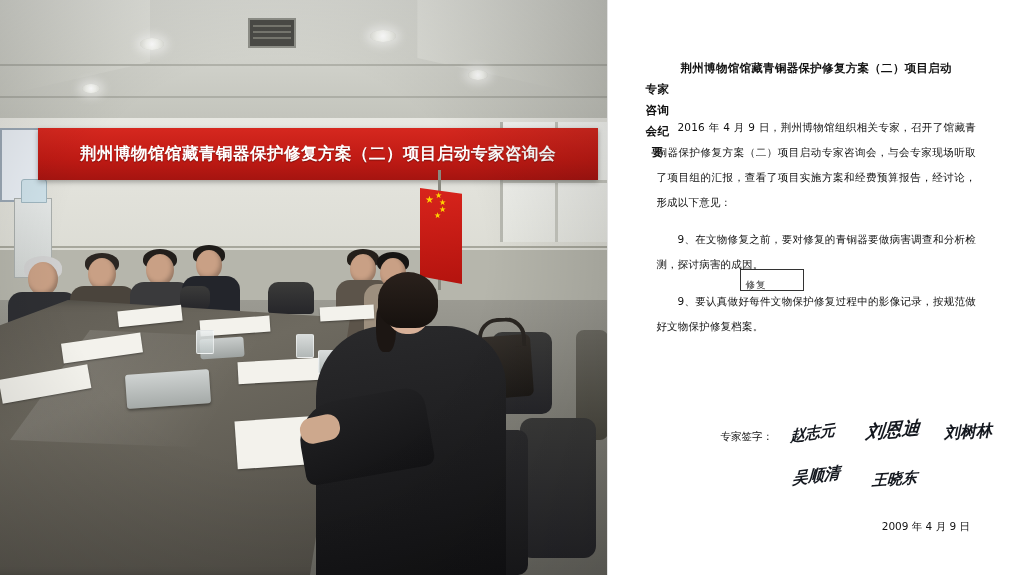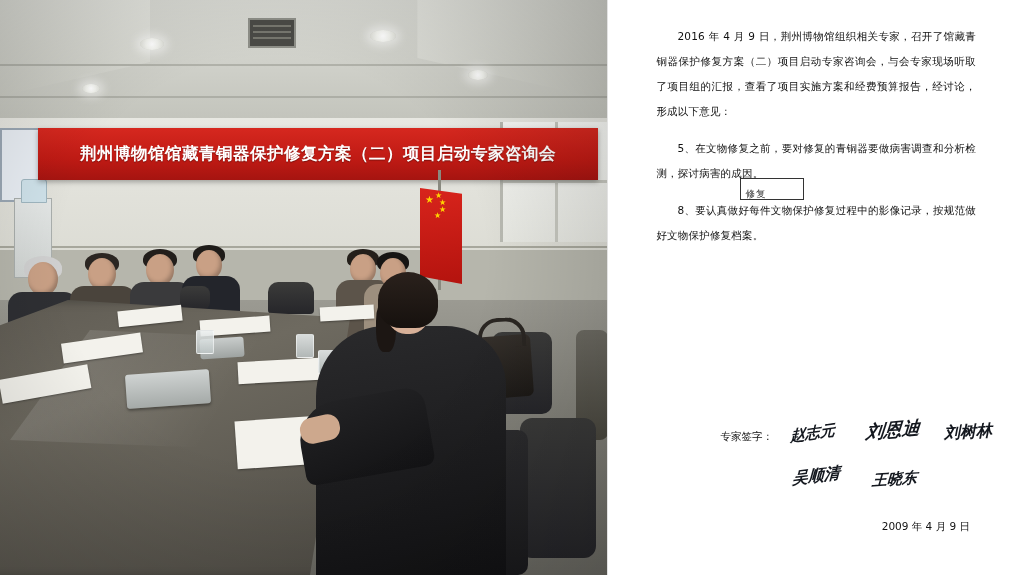--- a/index.html
+++ b/index.html
@@ -474,30 +474,34 @@
       <div class="speaker-arm"></div>
       <div class="speaker-hand"></div>
     </div>
 
     <div class="photo-vignette"></div>
   </div>
 
   <div class="doc-pane">
     <div class="doc-inner">
 
+      <div class="doc-title">
+        <span>荆州博物馆馆藏青铜器保护修复方案（二）项目启动</span>
+        <span class="l2">专家咨询会纪要</span>
+      </div>
 
       <div class="doc-body">
         <p class="indent">2016 年 4 月 9 日，荆州博物馆组织相关专家，召开了馆藏青铜器保护修复方案（二）项目启动专家咨询会，与会专家现场听取了项目组的汇报，查看了项目实施方案和经费预算报告，经讨论，形成以下意见：</p>
         <div class="stamp-line">
-          <p class="indent">5、在文物修复之前，要对修复的青铜器要做病害调查和分析检测，探讨病害的成因。</p>
+          <p class="indent">9、在文物修复之前，要对修复的青铜器要做病害调查和分析检测，探讨病害的成因。</p>
           <div class="stamp">
             <span>修复</span>
           </div>
         </div>
-        <p class="indent">8、要认真做好每件文物保护修复过程中的影像记录，按规范做好文物保护修复档案。</p>
+        <p class="indent">9、要认真做好每件文物保护修复过程中的影像记录，按规范做好文物保护修复档案。</p>
       </div>
 
       <div class="sign-block">
         <div class="sign-row">
           <span class="sign-label">专家签字：</span>
           <span class="sig sig-1">赵志元</span>
           <span class="sig sig-2">刘恩迪</span>
           <span class="sig sig-3">刘树林</span>
           <span class="sig sig-4">吴顺清</span>
           <span class="sig sig-5">王晓东</span>

